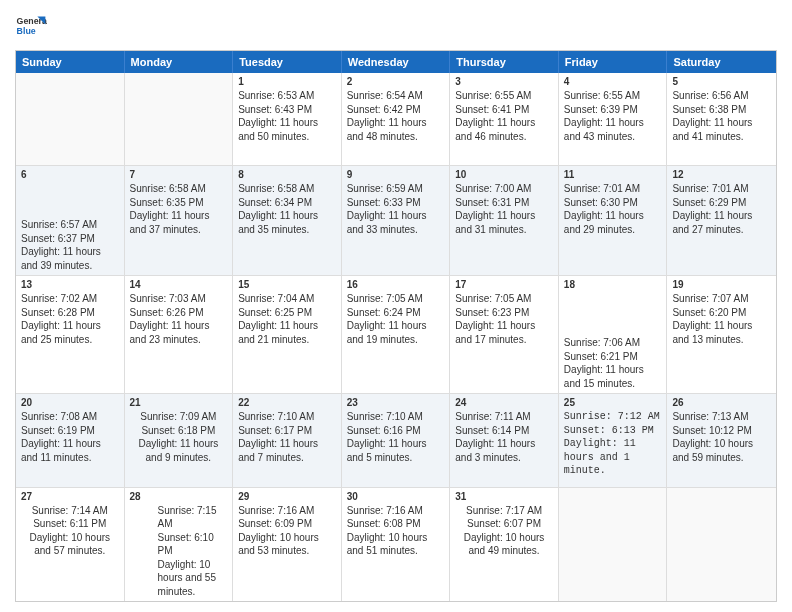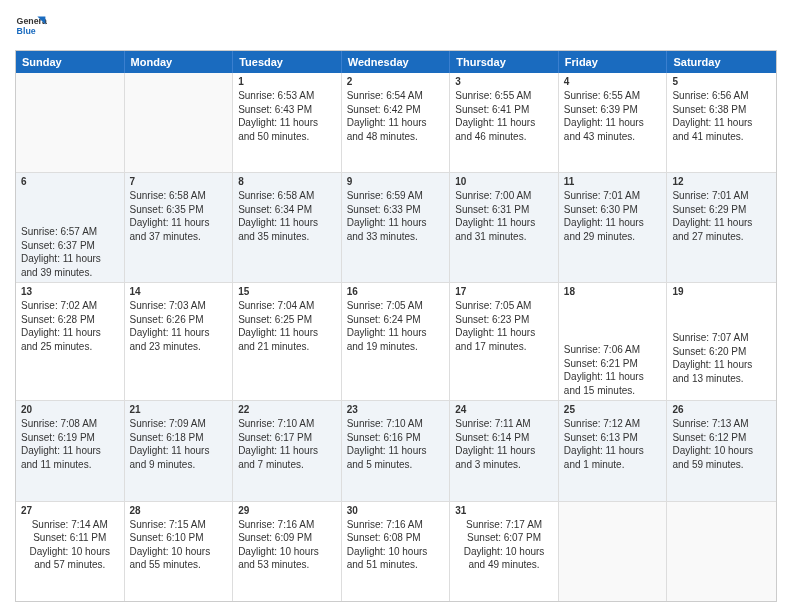--- a/index.html
+++ b/index.html
@@ -241,35 +241,35 @@
 Daylight: 11 hours and 17 minutes.</div>
           </div>
           <div class="cal-cell">
             <div class="day-num">18</div>
             <div class="cell-info" style="white-space: pre-line; margin-top: 44px;">Sunrise: 7:06 AM
 Sunset: 6:21 PM
 Daylight: 11 hours and 15 minutes.</div>
           </div>
           <div class="cal-cell">
             <div class="day-num">19</div>
-            <div class="cell-info" style="white-space: pre-line; margin-top: 32px;">Sunrise: 7:07 AM
+            <div class="cell-info" style="white-space: pre-line;">Sunrise: 7:07 AM
 Sunset: 6:20 PM
 Daylight: 11 hours and 13 minutes.</div>
           </div>
         </div>
         <div class="cal-week">
           <div class="cal-cell alt-row">
             <div class="day-num">20</div>
             <div class="cell-info" style="white-space: pre-line;">Sunrise: 7:08 AM
 Sunset: 6:19 PM
 Daylight: 11 hours and 11 minutes.</div>
           </div>
           <div class="cal-cell alt-row">
             <div class="day-num">21</div>
-            <div class="cell-info" style="white-space: pre-line;">Sunrise: 7:09 AM
+            <div class="cell-info" style="white-space: pre-line; text-align: center;">Sunrise: 7:09 AM
 Sunset: 6:18 PM
 Daylight: 11 hours and 9 minutes.</div>
           </div>
           <div class="cal-cell alt-row">
             <div class="day-num">22</div>
             <div class="cell-info" style="white-space: pre-line;">Sunrise: 7:10 AM
 Sunset: 6:17 PM
 Daylight: 11 hours and 7 minutes.</div>
           </div>
           <div class="cal-cell alt-row">
@@ -279,41 +279,41 @@
 Daylight: 11 hours and 5 minutes.</div>
           </div>
           <div class="cal-cell alt-row">
             <div class="day-num">24</div>
             <div class="cell-info" style="white-space: pre-line;">Sunrise: 7:11 AM
 Sunset: 6:14 PM
 Daylight: 11 hours and 3 minutes.</div>
           </div>
           <div class="cal-cell alt-row">
             <div class="day-num">25</div>
-            <div class="cell-info" style="white-space: pre-line;">Sunrise: 7:12 AM
+            <div class="cell-info" style="white-space: pre-line; font-family: Liberation Mono, monospace;">Sunrise: 7:12 AM
 Sunset: 6:13 PM
 Daylight: 11 hours and 1 minute.</div>
           </div>
           <div class="cal-cell alt-row">
             <div class="day-num">26</div>
             <div class="cell-info" style="white-space: pre-line;">Sunrise: 7:13 AM
-Sunset: 6:12 PM
+Sunset: 10:12 PM
 Daylight: 10 hours and 59 minutes.</div>
           </div>
         </div>
         <div class="cal-week">
           <div class="cal-cell">
             <div class="day-num">27</div>
             <div class="cell-info" style="white-space: pre-line; text-align: center;">Sunrise: 7:14 AM
 Sunset: 6:11 PM
 Daylight: 10 hours and 57 minutes.</div>
           </div>
           <div class="cal-cell">
             <div class="day-num">28</div>
-            <div class="cell-info" style="white-space: pre-line;">Sunrise: 7:15 AM
+            <div class="cell-info" style="white-space: pre-line; margin-left: 28px;">Sunrise: 7:15 AM
 Sunset: 6:10 PM
 Daylight: 10 hours and 55 minutes.</div>
           </div>
           <div class="cal-cell">
             <div class="day-num">29</div>
             <div class="cell-info" style="white-space: pre-line;">Sunrise: 7:16 AM
 Sunset: 6:09 PM
 Daylight: 10 hours and 53 minutes.</div>
           </div>
           <div class="cal-cell">

